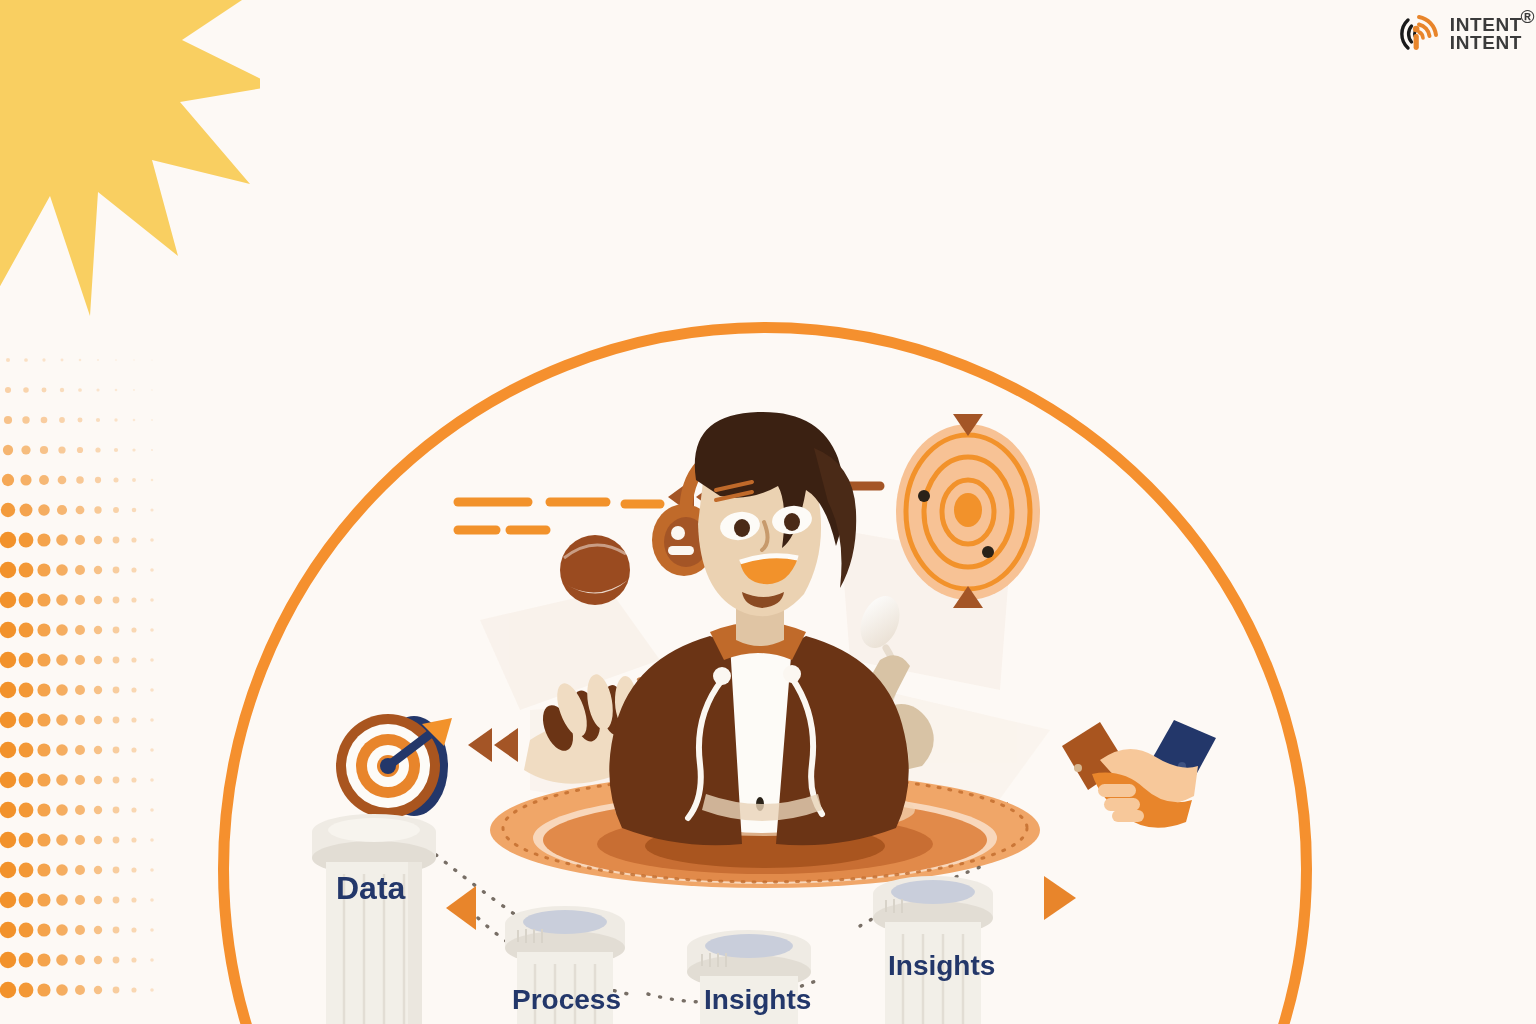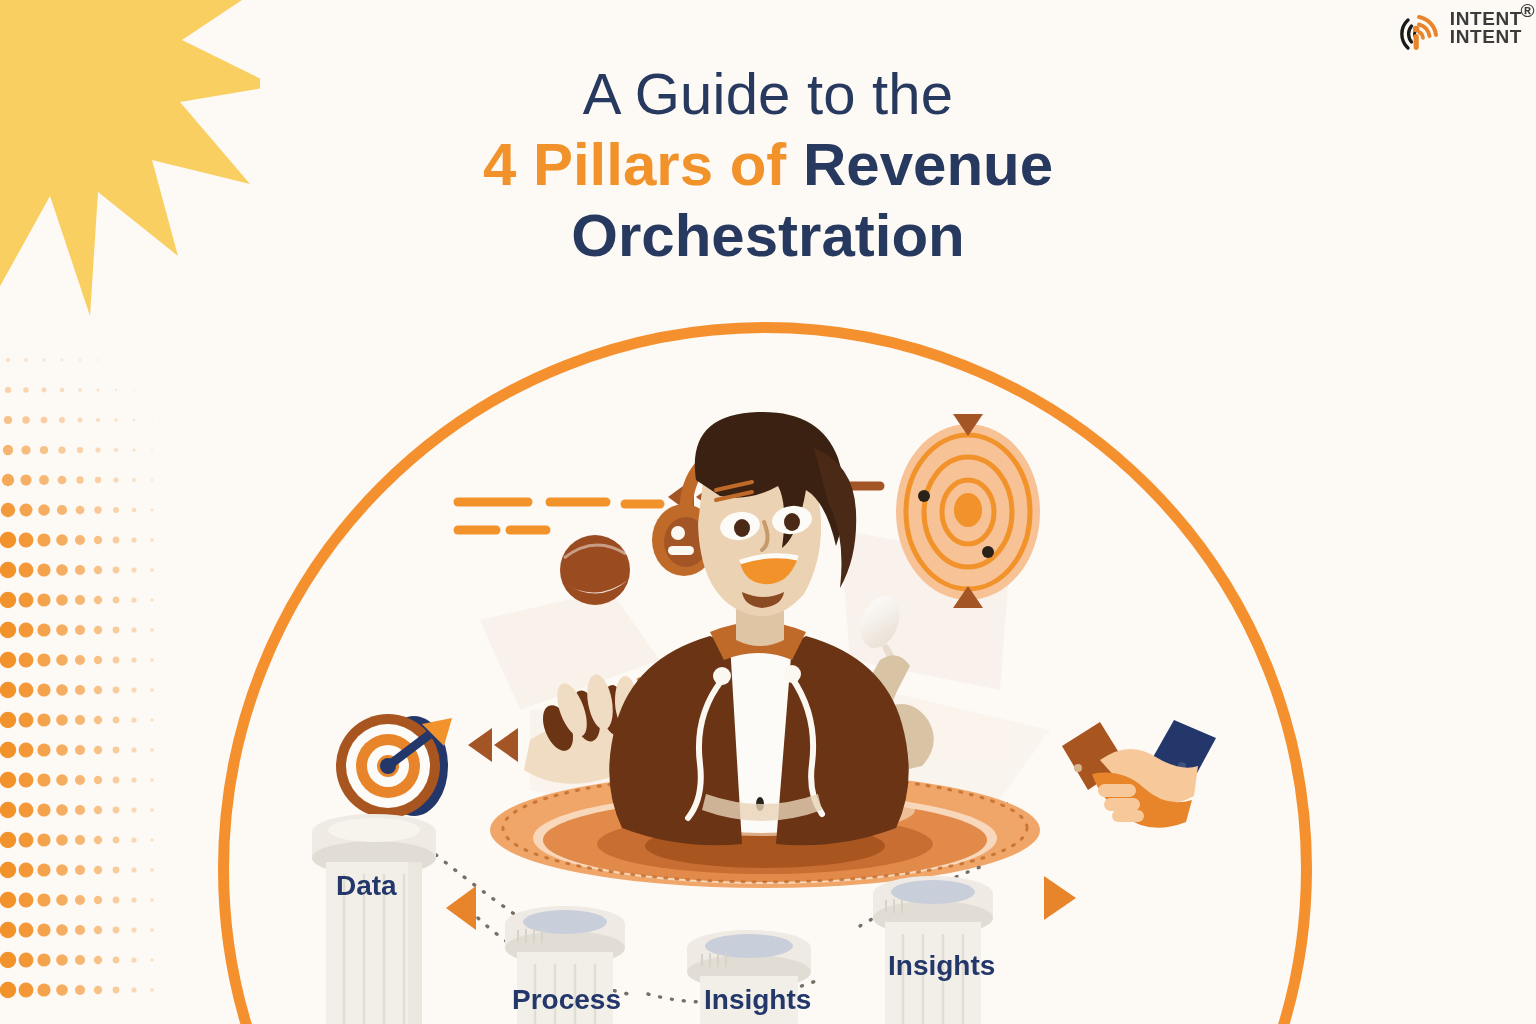--- a/index.html
+++ b/index.html
@@ -31,21 +31,21 @@
     position:absolute; left:0; top:62px; width:1536px;
     text-align:center; line-height:1.12;
   }
   .title-line { display:block; }
   .t1 { font-size:58px; font-weight:400; color:#27395E; letter-spacing:.2px; }
   .t2 { font-size:60px; font-weight:700; color:#27395E; margin-top:4px; }
   .t3 { font-size:60px; font-weight:700; color:#27395E; margin-top:4px; }
   .hl  { color:#F2922B; }
 
   
-  .logo { position:absolute; right:14px; top:10px; display:flex; align-items:flex-start; gap:8px; }
+  .logo { position:absolute; right:14px; top:10px; display:flex; align-items:center; gap:8px; }
   .logo-mark { width:48px; height:48px; flex:none; }
   .logo-words { display:flex; flex-direction:column; line-height:.96; position:relative; }
   .logo-words span { font-size:19px; font-weight:600; color:#3B3B3B; letter-spacing:.6px; }
   .logo-reg { position:absolute; right:-13px; top:-8px; font-size:11px; color:#3B3B3B; font-weight:600; }
 
   
   .illus { position:absolute; left:410px; top:410px; width:720px; height:520px; }
 
   
   .pillar { position:absolute; }
@@ -272,25 +272,20 @@
         <circle cx="80" cy="638" r="4.98" fill="#F2922B" opacity="0.64"></circle>
         <circle cx="98" cy="638" r="4.18" fill="#F2922B" opacity="0.54"></circle>
         <circle cx="116" cy="638" r="3.38" fill="#F2922B" opacity="0.43"></circle>
         <circle cx="134" cy="638" r="2.57" fill="#F2922B" opacity="0.33"></circle>
         <circle cx="152" cy="638" r="1.77" fill="#F2922B" opacity="0.23"></circle>
       </g>
   </svg>
 
   <div class="ring"></div>
 
-  <div class="title-block">
-    <span class="title-line t1">A Guide to the</span>
-    <span class="title-line t2"><span class="hl">4 Pillars of </span><span>Revenue</span></span>
-    <span class="title-line t3">Orchestration</span>
-  </div>
 
   <div class="logo">
     <svg class="logo-mark" viewBox="0 0 48 48">
       <g fill="none" stroke-linecap="round">
         <path d="M14 10 A19 19 0 0 0 14 38" stroke="#1A1A1A" stroke-width="3.4"></path>
         <path d="M17.5 16 A12.5 12.5 0 0 0 17.5 32" stroke="#1A1A1A" stroke-width="3.4"></path>
         <path d="M21 21.5 A6.5 6.5 0 0 0 21 26.5" stroke="#1A1A1A" stroke-width="3"></path>
         <path d="M25 7 A21 21 0 0 1 42 25" stroke="#E8852B" stroke-width="4"></path>
         <path d="M25 14.5 A14 14 0 0 1 35.5 26" stroke="#E8852B" stroke-width="4"></path>
         <path d="M25 22 A7 7 0 0 1 29 28" stroke="#E8852B" stroke-width="3.6"></path>
@@ -517,21 +512,21 @@
       <ellipse cx="66" cy="20" rx="46" ry="12" fill="#F7F4EE"></ellipse>
       <rect x="18" y="52" width="96" height="162" fill="#F2EFE8"></rect>
       <g stroke="#E2DDD4" stroke-width="2.5">
         <line x1="36" y1="64" x2="36" y2="214"></line>
         <line x1="56" y1="64" x2="56" y2="214"></line>
         <line x1="76" y1="64" x2="76" y2="214"></line>
         <line x1="96" y1="64" x2="96" y2="214"></line>
       </g>
       <rect x="100" y="52" width="14" height="162" fill="#E6E1D8" opacity=".6"></rect>
     </svg>
-    <span class="pillar-label" style="left:28px; top:60px; font-size:28px;">Data</span>
+    <span class="pillar-label" style="left:28px; top:60px; font-size:32px;">Data</span>
   </div>
 
   <div class="pillar" style="left:500px; top:902px; width:130px; height:158px;">
     <svg viewBox="0 0 130 158" style="width:130px;height:158px;">
       <ellipse cx="65" cy="22" rx="60" ry="18" fill="#EFEBE4"></ellipse>
       <rect x="5" y="22" width="120" height="24" fill="#EFEBE4"></rect>
       <ellipse cx="65" cy="46" rx="60" ry="17" fill="#E2DDD4"></ellipse>
       <ellipse cx="65" cy="20" rx="42" ry="12" fill="#C9CEDB"></ellipse>
       <g stroke="#D8D3C9" stroke-width="2">
         <line x1="18" y1="28" x2="18" y2="40"></line>

